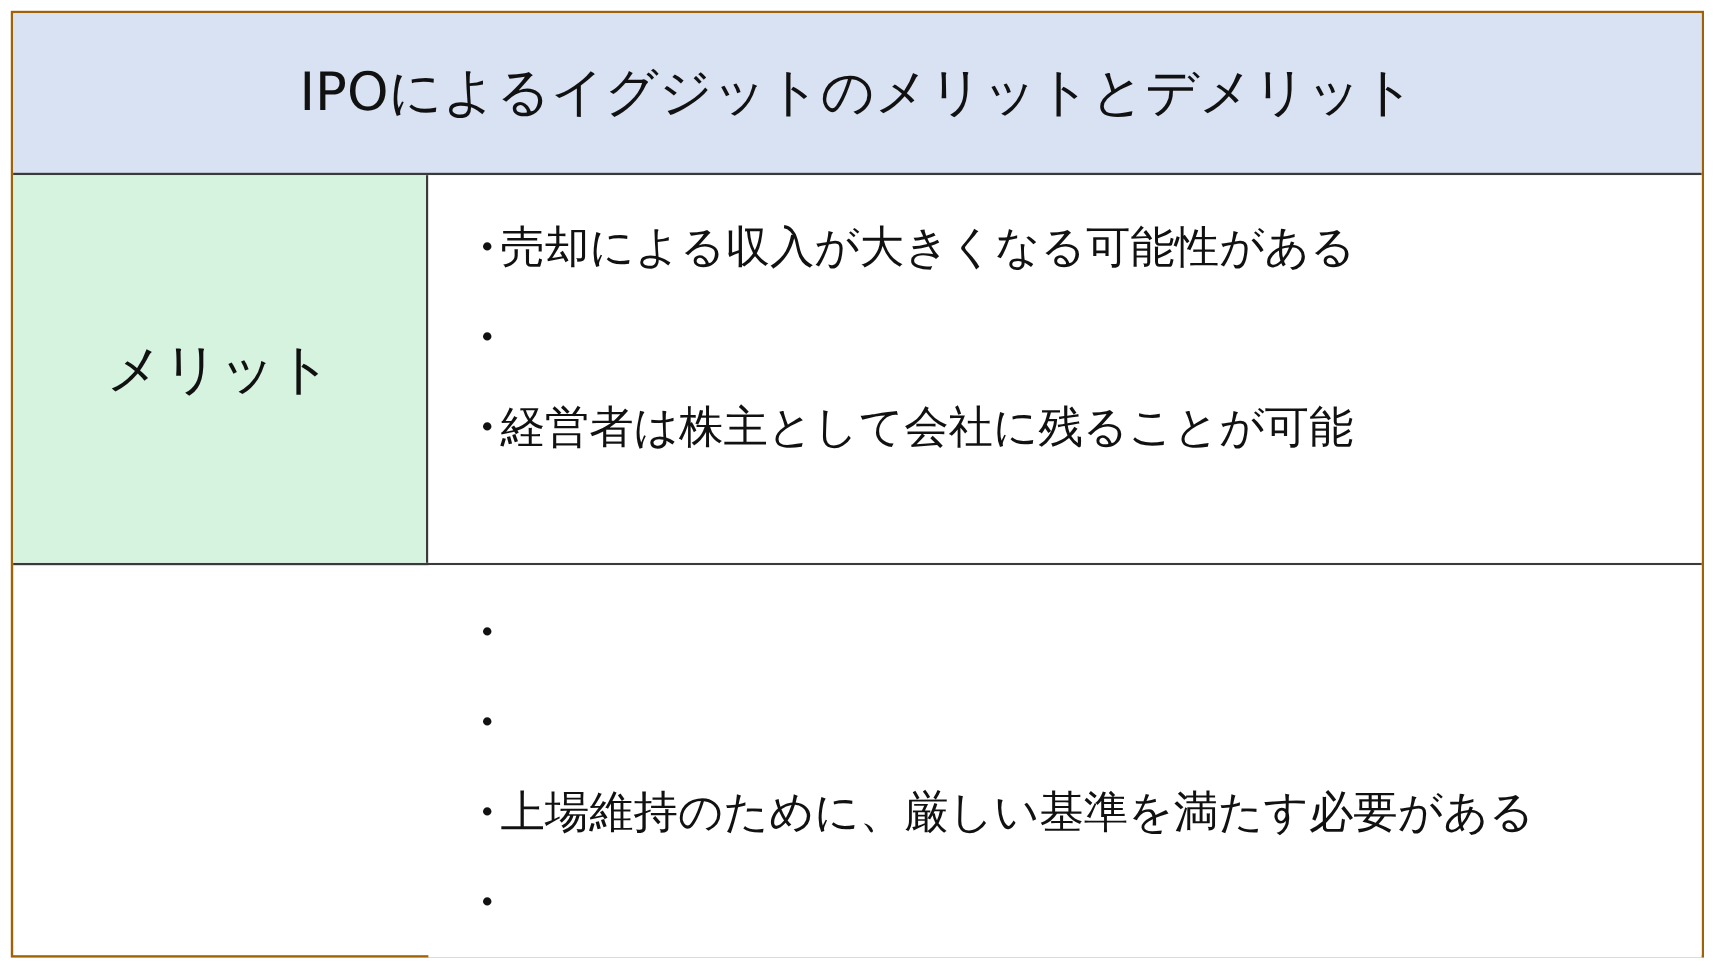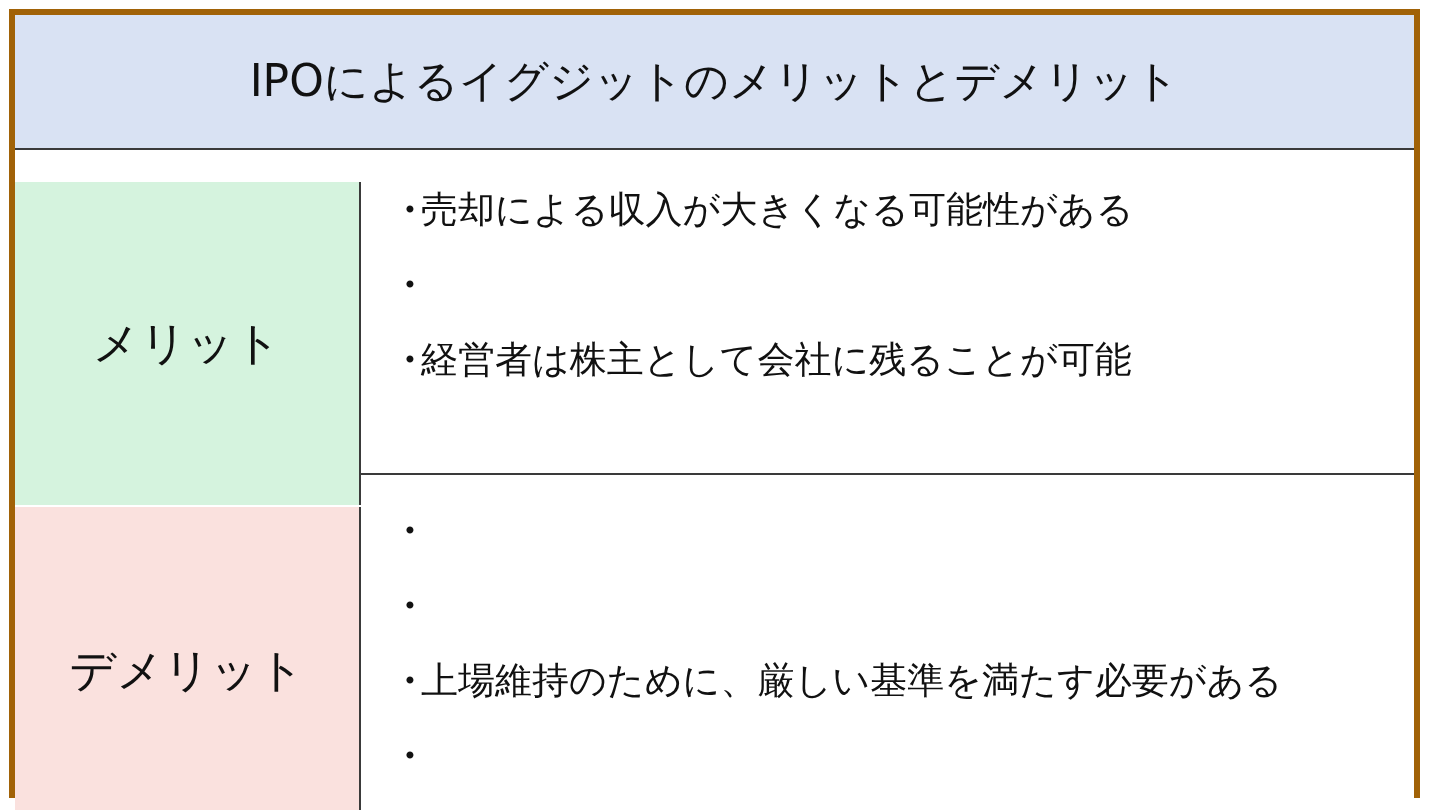--- a/index.html
+++ b/index.html
@@ -13,21 +13,21 @@
     body {
       font-family: "DejaVu Sans", "Liberation Sans", sans-serif;
       color: #111111;
     }
     .table {
       position: absolute;
       left: 9px;
       top: 9px;
       width: 1411px;
       height: 789px;
-      border: 6px solid #a16207;
+      border: 2px solid #a16207;
       box-sizing: border-box;
     }
     .header {
       position: absolute;
       left: 0;
       top: 0;
       width: 100%;
       height: 135px;
       background: #d9e2f3;
       border-bottom: 2px solid #3a3a3a;
@@ -60,21 +60,20 @@
       position: absolute;
       left: 0;
       top: 0;
       width: 346px;
       height: 100%;
       border-right: 2px solid #3a3a3a;
       box-sizing: border-box;
       display: flex;
       align-items: center;
       justify-content: center;
-      margin-top: 32px;
     }
     .label-cell.merit { background: #d5f3de; }
     .label-cell.demerit { background: #fae1de; }
     .label-text {
       font-size: 46px;
       white-space: nowrap;
     }
     .content-cell {
       position: absolute;
       left: 346px;
@@ -130,23 +129,20 @@
         </li>
         <li class="item">
           <span class="bullet">・</span>
           <span>経営者は株主として会社に残ることが可能</span>
         </li>
       </ul>
     </div>
   </div>
 
   <div class="row row-demerit demerit">
-    <div class="label-cell demerit">
-      <span class="label-text">デメリット</span>
-    </div>
     <div class="content-cell">
       <ul class="items">
         <li class="item">
           <span class="bullet">・</span>
         </li>
         <li class="item">
           <span class="bullet">・</span>
         </li>
         <li class="item">
           <span class="bullet">・</span>

